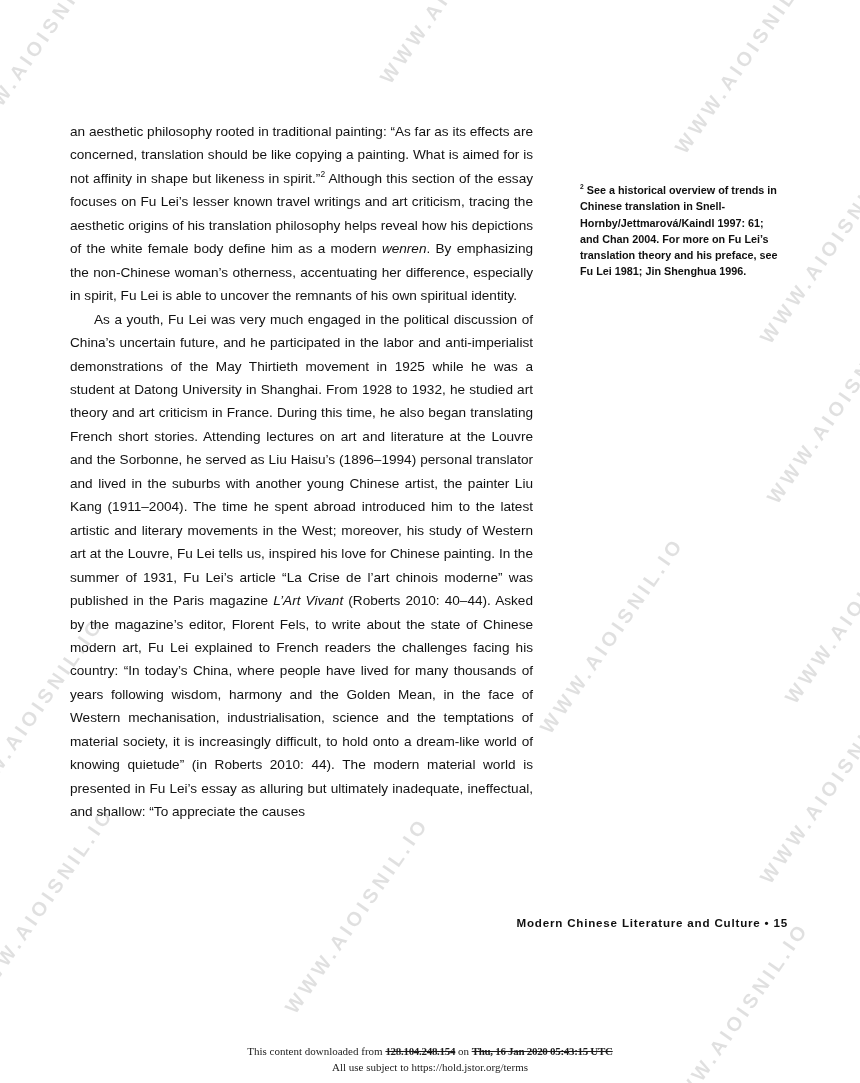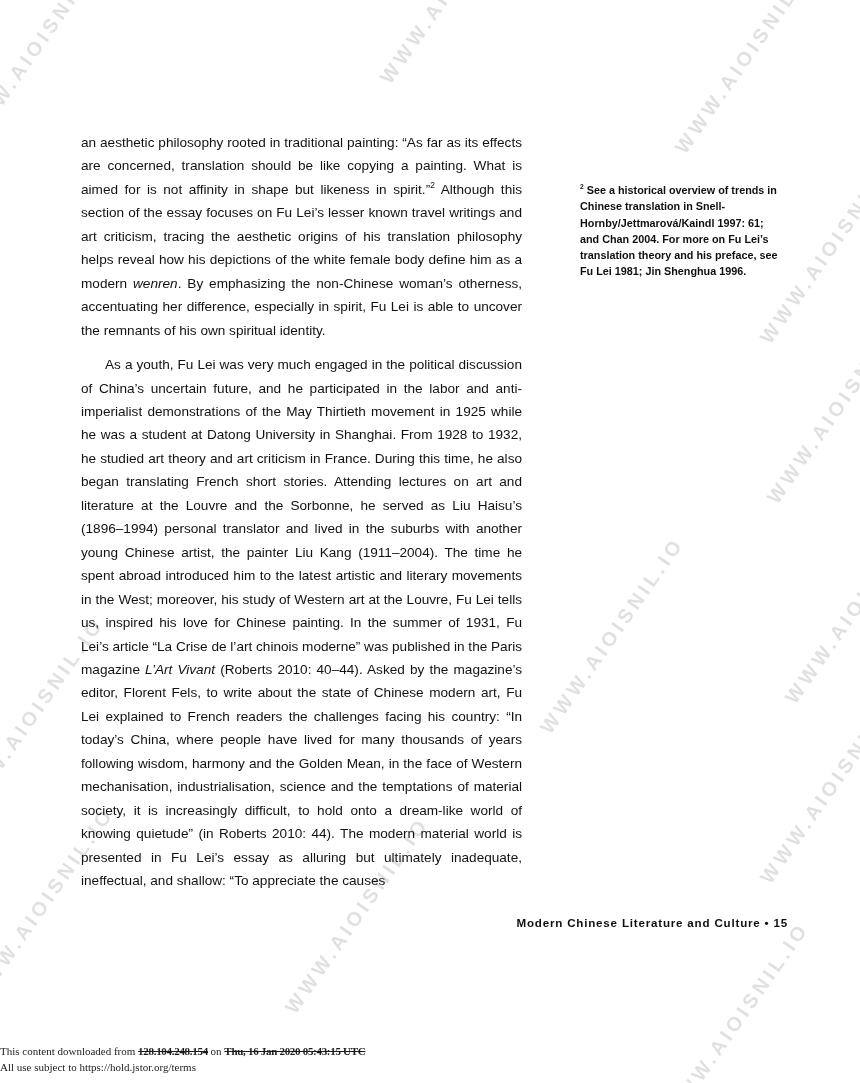--- a/index.html
+++ b/index.html
@@ -32,21 +32,21 @@
     position: absolute;
     left: 70px;
     top: 120px;
     width: 463px;
     font-family: "Liberation Sans", sans-serif;
     font-size: 13.6px;
     line-height: 23.45px;
     text-align: justify;
     color: #121212;
   }
-  .para { margin: 11px; }
+  .para { margin: 0; }
   .para.indent { text-indent: 24px; }
   sup { font-size: 0.62em; line-height: 0; vertical-align: super; }
 
   
   .sidenote {
     position: absolute;
     left: 580px;
     top: 182px;
     width: 198px;
     font-family: "Liberation Sans", sans-serif;
@@ -69,20 +69,21 @@
     color: #101010;
     white-space: nowrap;
   }
 
   
   .stamp {
     position: absolute;
     left: 0;
     right: 0;
     top: 1043px;
+    text-align: center;
     font-family: "Liberation Serif", serif;
     font-size: 11px;
     line-height: 16px;
     color: #1c1c1c;
   }
   .redacted {
     text-decoration: line-through;
     font-weight: 600;
     letter-spacing: -0.3px;
   }

